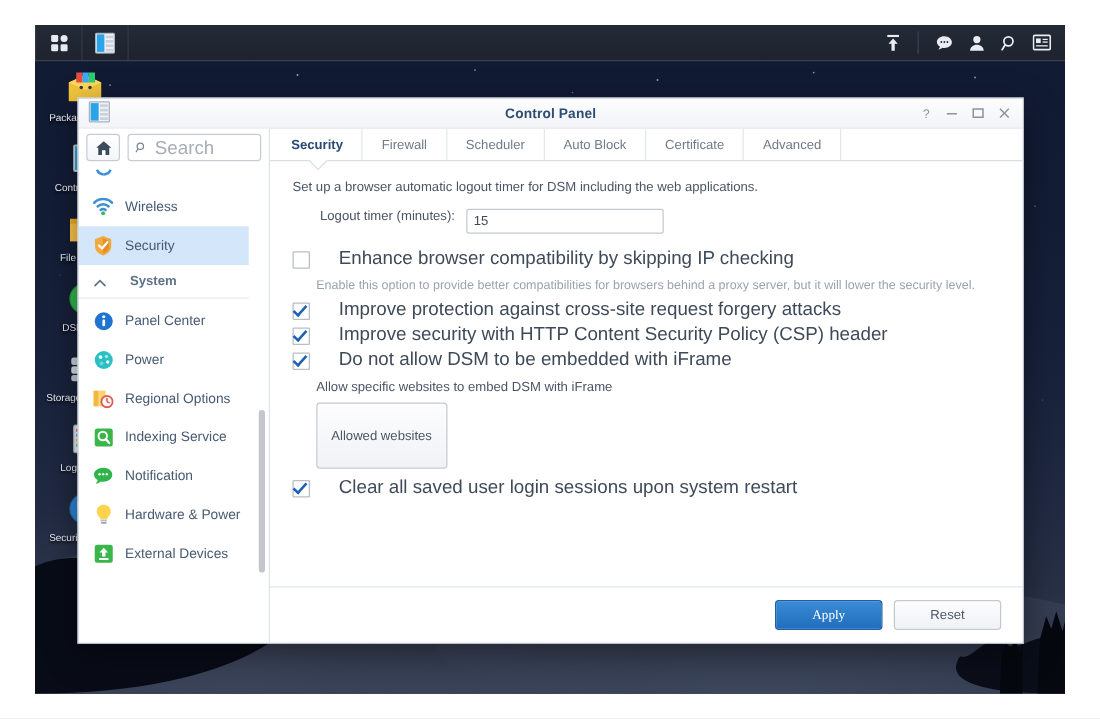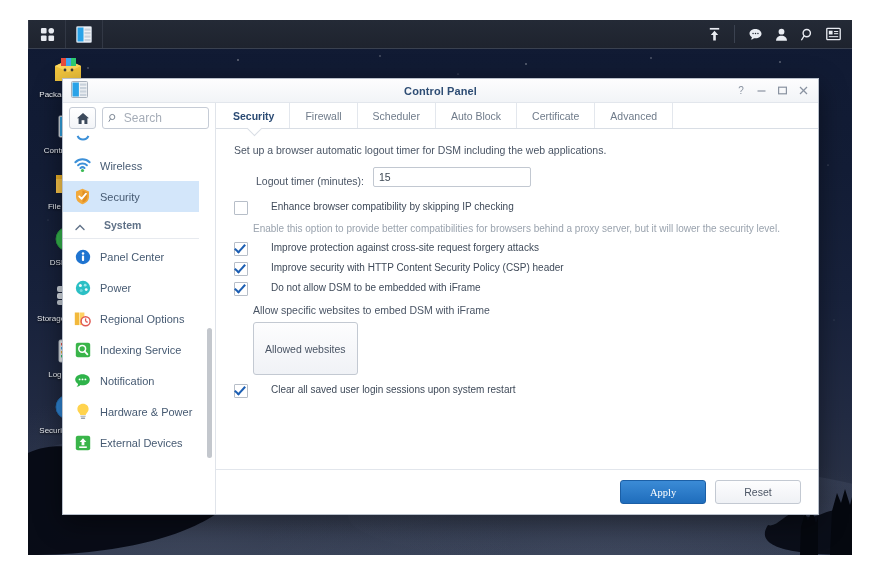--- a/index.html
+++ b/index.html
@@ -180,21 +180,21 @@
     height: 20px;
     border: 1px solid #c6ccd6;
     border-radius: 3px;
     background: #fff;
     display: flex; align-items: center;
     padding-left: 5px;
     gap: 4px;
   }
   #search-input {
     border: 0; outline: 0;
-    font-size: 12px;
+    font-size: 15px;
     color: #9aa2ae;
     font-family: "Liberation Sans", sans-serif;
     width: 100%;
     background: transparent;
   }
   #search-input::placeholder { color:#a6adb8; }
 
   #sb-scroll {
     flex: 1;
     overflow: hidden;
@@ -294,21 +294,21 @@
     min-height: 0;
     overflow: hidden;
   }
   .intro {
     font-size: 10.5px;
     color: #4a5565;
     margin-bottom: 11px;
   }
   .field-row {
     display: flex;
-    align-items: flex-end;
+    align-items: flex-start;
     margin-left: 22px;
     margin-bottom: 12px;
     gap: 9px;
   }
   .field-label {
     font-size: 10.5px;
     color: #4a5565;
   }
   .text-input {
     width: 146px; height: 18px;
@@ -340,21 +340,21 @@
   .chk.checked::after {
     content: "";
     position: absolute;
     left: 2px; top: -1px;
     width: 4px; height: 9px;
     border: solid #1d5fb3;
     border-width: 0 2px 2px 0;
     transform: rotate(42deg);
   }
   .chk-label {
-    font-size: 10px;
+    font-size: 15px;
     color: #3f4a59;
     line-height: 16px;
     padding-left: 16px;
   }
   .hint {
     font-size: 10px;
     color: #9aa3ae;
     margin: 4px 0 6px 19px;
   }
   .sub-text {

